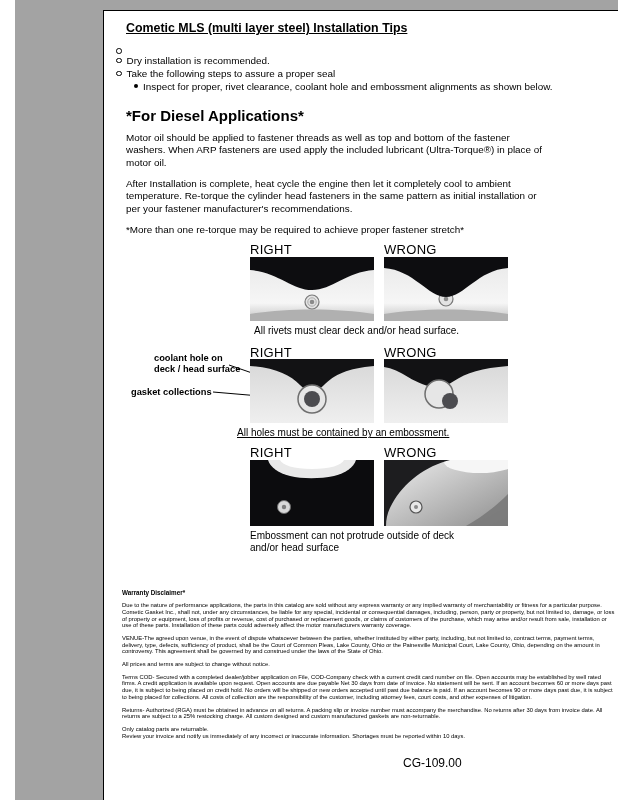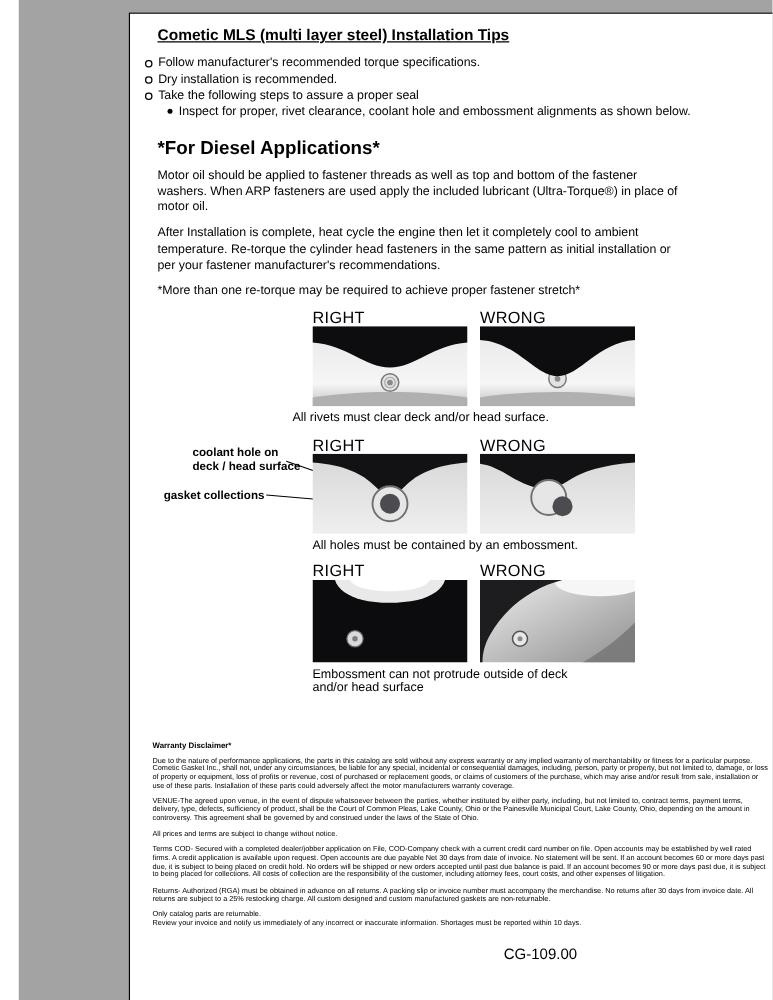--- a/index.html
+++ b/index.html
@@ -36,21 +36,20 @@
 <body>
 
 <div class="page">
   <div class="frame">
 
     <h1 class="title">Cometic MLS (multi layer steel) Installation Tips</h1>
 
     <div class="bullets">
       <div class="bullet">
         <span class="marker-o"></span>
-        <span>Follow manufacturer's recommended torque specifications.</span>
       </div>
       <div class="bullet">
         <span class="marker-o"></span>
         <span>Dry installation is recommended.</span>
       </div>
       <div class="bullet">
         <span class="marker-o"></span>
         <span>Take the following steps to assure a proper seal</span>
       </div>
       <div class="subbullet">
@@ -94,21 +93,21 @@
                 <stop offset="1" stop-color="#c0c0c0"></stop>
           </linearGradient>
             </defs>
           <rect width="124" height="64" fill="url(#g1b)"></rect>
           <path d="M0,64 V57 C36,51 88,51 124,57 V64 Z" fill="#b0b0b0"></path>
           <circle cx="62" cy="42" r="7" fill="#e3e3e3" stroke="#787878" stroke-width="1.2"></circle>
           <circle cx="62" cy="42" r="2.3" fill="#8a8a8a"></circle>
           <path d="M0,0 H124 V11 C94,13 80,40 62,40 C44,40 30,13 0,11 Z" fill="#0d0d10"></path>
         </svg>
       </div>
-      <div class="fig-cap" style="left:130px;top:83px;">All rivets must clear deck and/or head surface.</div>
+      <div class="fig-cap" style="left:150px;top:83px;">All rivets must clear deck and/or head surface.</div>
 
       <div class="callout" style="left:50px;top:111px;">
         <div>coolant hole on</div>
         <div>deck / head surface</div>
       </div>
       <div class="callout" style="left:27px;top:145px;">gasket collections</div>
       <svg class="lines" width="523" height="322">
         <line x1="125" y1="123" x2="203" y2="150" stroke="#000" stroke-width="1"></line>
         <line x1="109" y1="150" x2="191" y2="157" stroke="#000" stroke-width="1"></line>
       </svg>
@@ -136,21 +135,21 @@
             <stop offset="0" stop-color="#d7d7d7"></stop>
                 <stop offset="1" stop-color="#efefef"></stop>
           </linearGradient>
             </defs>
           <rect width="124" height="64" fill="url(#g2b)"></rect>
           <path d="M0,0 H124 V7 C98,9 82,14 70,22 C64,26 58,28 52,28 C44,28 34,24 24,18 C16,13 8,9 0,8 Z" fill="#121214"></path>
           <circle cx="55" cy="35" r="14" fill="#e6e6e6" stroke="#6f6f6f" stroke-width="1.5"></circle>
           <circle cx="66" cy="42" r="8" fill="#4c4c50"></circle>
         </svg>
       </div>
-      <div class="fig-cap" style="left:146px;top:185px;">All holes must be contained by an embossment.</div>
+      <div class="fig-cap" style="left:133px;top:185px;text-decoration:underline;">All holes must be contained by an embossment.</div>
 
       <div class="fig-label" style="left:146px;top:203px;">RIGHT</div>
       <div class="fig-label" style="left:280px;top:203px;">WRONG</div>
       <div class="fig-img" style="left:146px;top:218px;">
         <svg viewBox="0 0 124 66">
           <rect width="124" height="66" fill="#0c0c0e"></rect>
           <path d="M18,0 H106 C104,7 96,13 84,16 C70,19 52,19 40,16 C28,13 20,7 18,0 Z" fill="#e9e9e9"></path>
           <path d="M30,0 H94 C92,5 80,9 62,9 C44,9 32,5 30,0 Z" fill="#ffffff"></path>
           <circle cx="34" cy="47" r="6.5" fill="#d9d9d9" stroke="#6a6a6a" stroke-width="1"></circle>
           <circle cx="34" cy="47" r="2.2" fill="#7d7d7d"></circle>

